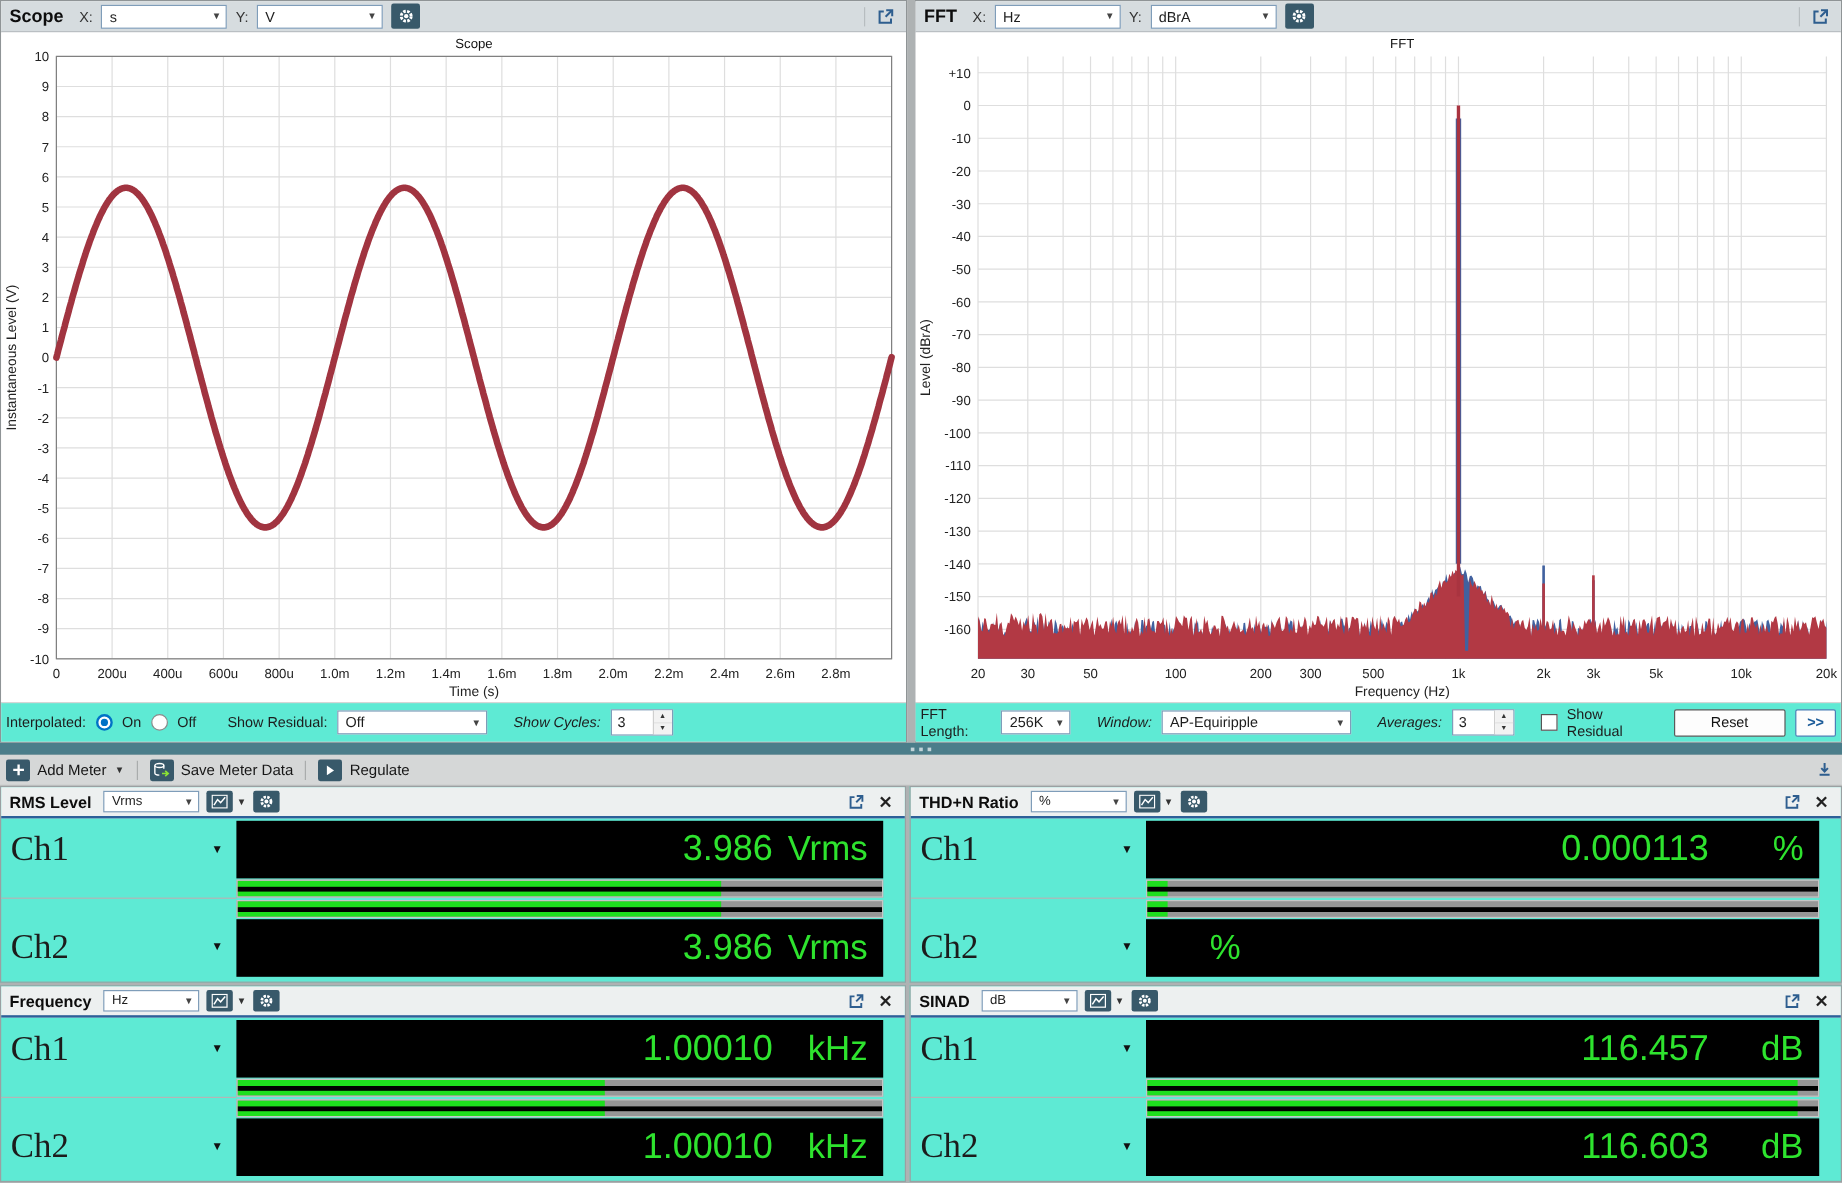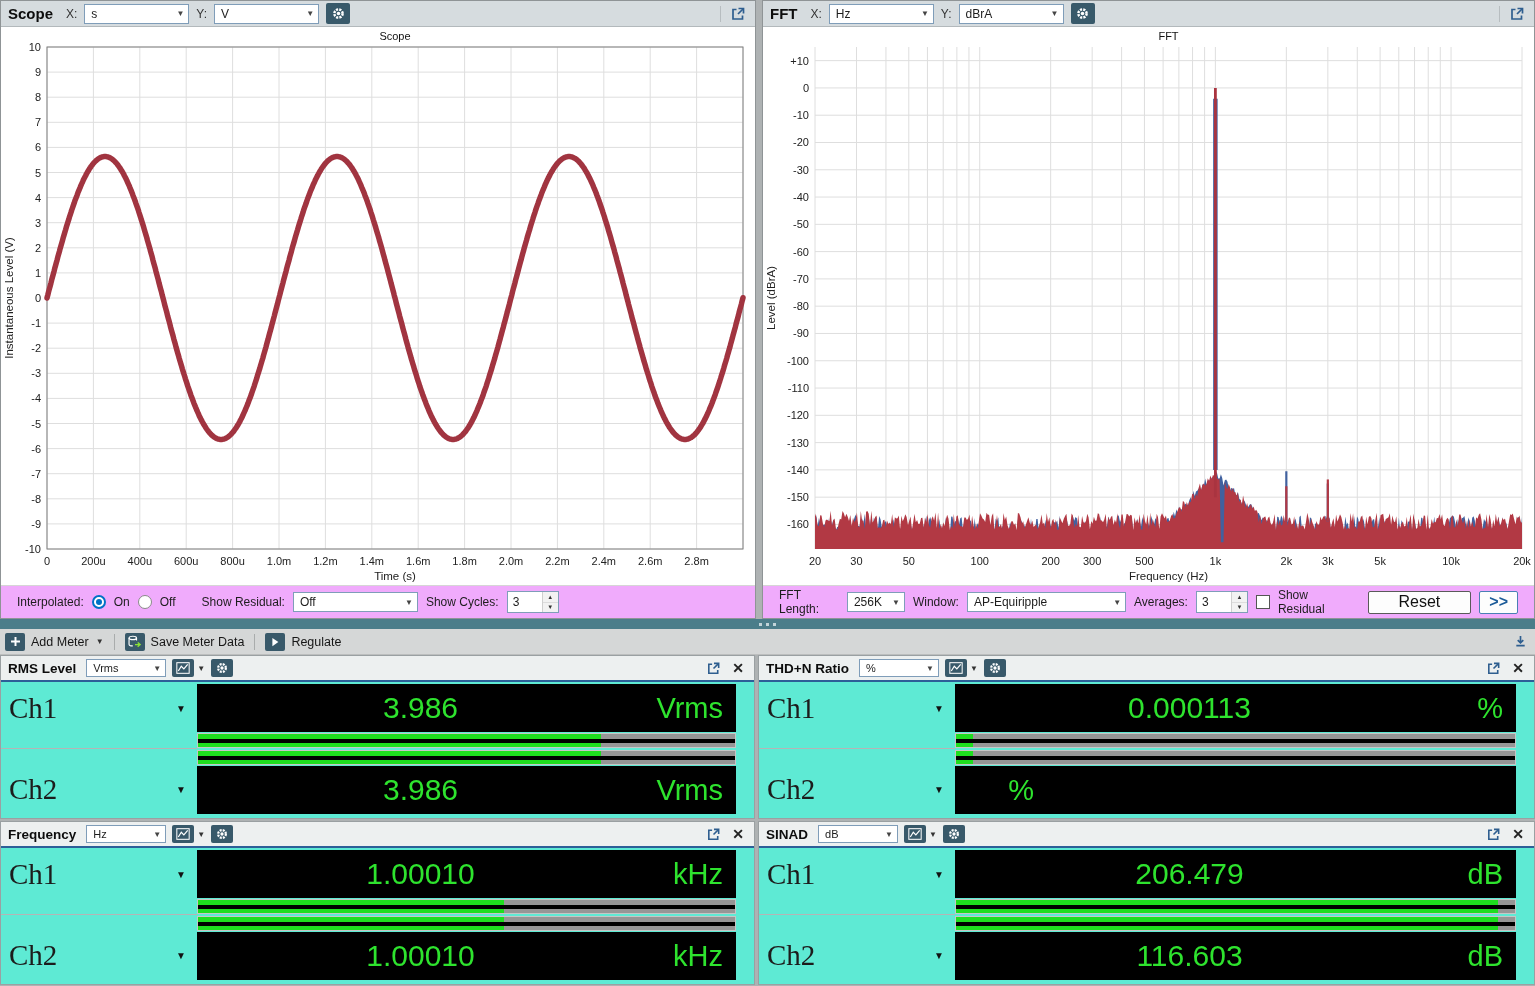--- a/index.html
+++ b/index.html
@@ -21,38 +21,38 @@
   .icon-btn { width:24px; height:21px; background:#38596a; border-radius:2px;
     display:inline-flex; align-items:center; justify-content:center; flex:none; }
   .flex { flex:1; }
   .hdr-sep { width:1px; height:16px; background:#b7bdc0; }
   .popout { width:20px; height:20px; display:inline-flex; align-items:center; justify-content:center; }
   .plot-area { height:558px; background:#fff; position:relative; flex:none; }
   svg text { font-family:"Liberation Sans", sans-serif; }
   .tk { font-size:11px; fill:#222; }
   .axl { font-size:11.5px; fill:#222; }
   .ptt { font-size:11px; fill:#111; }
-  .plot-controls { height:33px; background:#f0abfc; border-top:1px solid #d6d6d6;
-    display:flex; align-items:center; gap:8px; padding:0 16px; font-size:12px; color:#1d1d1d; flex:none; }
+  .plot-controls { height:33px; background:#5eead4; border-top:1px solid #d6d6d6;
+    display:flex; align-items:center; gap:8px; padding:0 4px; font-size:12px; color:#1d1d1d; flex:none; }
   .radio { width:14px; height:14px; border-radius:50%; display:inline-block; position:relative; flex:none; }
   .radio.on { border:2px solid #0072c6; background:#fff; }
   .radio.on::after { content:""; position:absolute; left:2px; top:2px; width:6px; height:6px;
     border-radius:50%; background:#0072c6; }
   .radio.off { border:1px solid #8a8a8a; background:#fff; }
   .spin { display:inline-flex; border:1px solid #7f9db9; background:#fff; height:22px; }
   .spin .num { width:34px; padding:0 5px; font-size:12px; display:flex; align-items:center; }
   .spin .btns { display:flex; flex-direction:column; border-left:1px solid #cfcfcf; }
   .spin .btns span { flex:1; width:15px; display:flex; align-items:center; justify-content:center;
     font-size:6px; color:#333; background:#f2f2f2; }
   .spin .btns span:first-child { border-bottom:1px solid #dcdcdc; }
   .checkbox { width:14px; height:14px; border:1px solid #555; background:#fff; display:inline-block; flex:none; }
   .btn { height:23px; background:#fdfdfd; border:1px solid #5a5a5a; border-radius:2px;
-    padding:0 30px; font-size:16px; color:#111; display:inline-flex; align-items:center;text-align:right; }
+    padding:0 30px; font-size:12px; color:#111; display:inline-flex; align-items:center;text-align:right; }
   .btn.more { padding:0 9px; color:#1d5c99; border-color:#4a7fb5; font-weight:bold; }
-  .gap18 { margin-left:18px; } .gap14 { margin-left:0; }
+  .gap18 { margin-left:18px; } .gap14 { margin-left:14px;font-style:italic; }
 
   
   .splitter { height:10px; background:#4b7d8a; display:flex; align-items:center; justify-content:center; gap:4px; flex:none; }
   .splitter i { width:3px; height:3px; background:#c2d4d9; display:block; }
   .toolbar { height:26px; background:#d5d7d7; border-bottom:1px solid #bcbebe;
     display:flex; align-items:center; gap:6px; padding:0 5px; font-size:12.5px; color:#161616; flex:none; }
   .tool-icon { width:20px; height:18px; background:#38596a; border-radius:2px;
     display:inline-flex; align-items:center; justify-content:center; flex:none; }
   .tool-caret { font-size:8px; color:#333; margin-left:1px; }
   .tb-sep { width:1px; height:16px; background:#a9acac; margin:0 4px; }
@@ -71,21 +71,21 @@
   .meter-body { flex:1; display:flex; padding:2px 18px 0 0; }
   .label-col { width:196px; display:flex; flex-direction:column; flex:none; }
   .ch { position:relative; display:flex; align-items:center; height:65px; }
   .ch.top { padding-bottom:15px; border-bottom:1px solid #b5b5b5; }
   .ch.bot { padding-top:15px;align-items:center; }
   .ch-text { font-size:29px; color:#1c1c1c; padding-left:8px;font-family:Liberation Serif, serif; }
   .ch-caret { position:absolute; right:11px; font-size:10px; color:#111; }
   .ch.top .ch-caret { top:19px; } .ch.bot .ch-caret { bottom:19px; }
   .value-col { flex:1; display:flex; flex-direction:column; }
   .display { height:48px; background:#000; display:flex; align-items:center; }
-  .display .val { flex:1; text-align:center; font-size:30px; color:#2ee32e; }
+  .display .val { flex:1; text-align:right; font-size:30px; color:#2ee32e; }
   .display .unit { width:92px; text-align:right; padding-right:13px; font-size:29px; color:#2ee32e; }
   .bar { height:15px; background:#969696; border:1px solid #c6c6c6; position:relative; margin:1px 0; overflow:hidden; }
   .bar .fill { position:absolute; left:0; top:0; bottom:0; background:#1ede1e; }
   .bar .stripe { position:absolute; left:0; right:0; top:50%; margin-top:-2px; height:4px; background:#000; }
 </style>
 </head>
 <body>
 
 <div class="app">
 
@@ -644,21 +644,21 @@
               <span class="ch-text">Ch1</span>
               <span class="ch-caret">▼</span>
             </div>
           <div class="ch bot">
               <span class="ch-text">Ch2</span>
               <span class="ch-caret">▼</span>
             </div>
         </div>
         <div class="value-col">
           <div class="display">
-              <span class="val">206.479</span>
+              <span class="val">116.457</span>
               <span class="unit">dB</span>
             </div>
           <div class="bar">
               <div class="fill" style="width: 97%;"></div>
               <div class="stripe"></div>
             </div>
           <div class="bar">
               <div class="fill" style="width: 97%;"></div>
               <div class="stripe"></div>
             </div>

